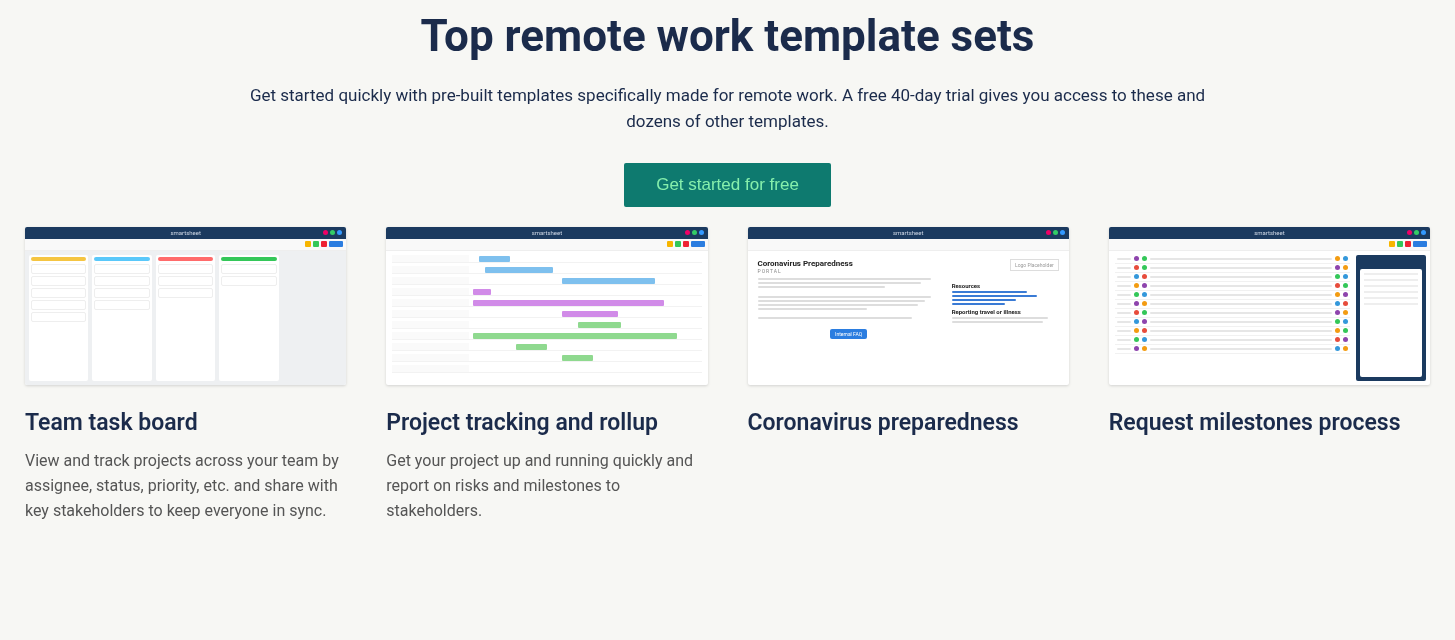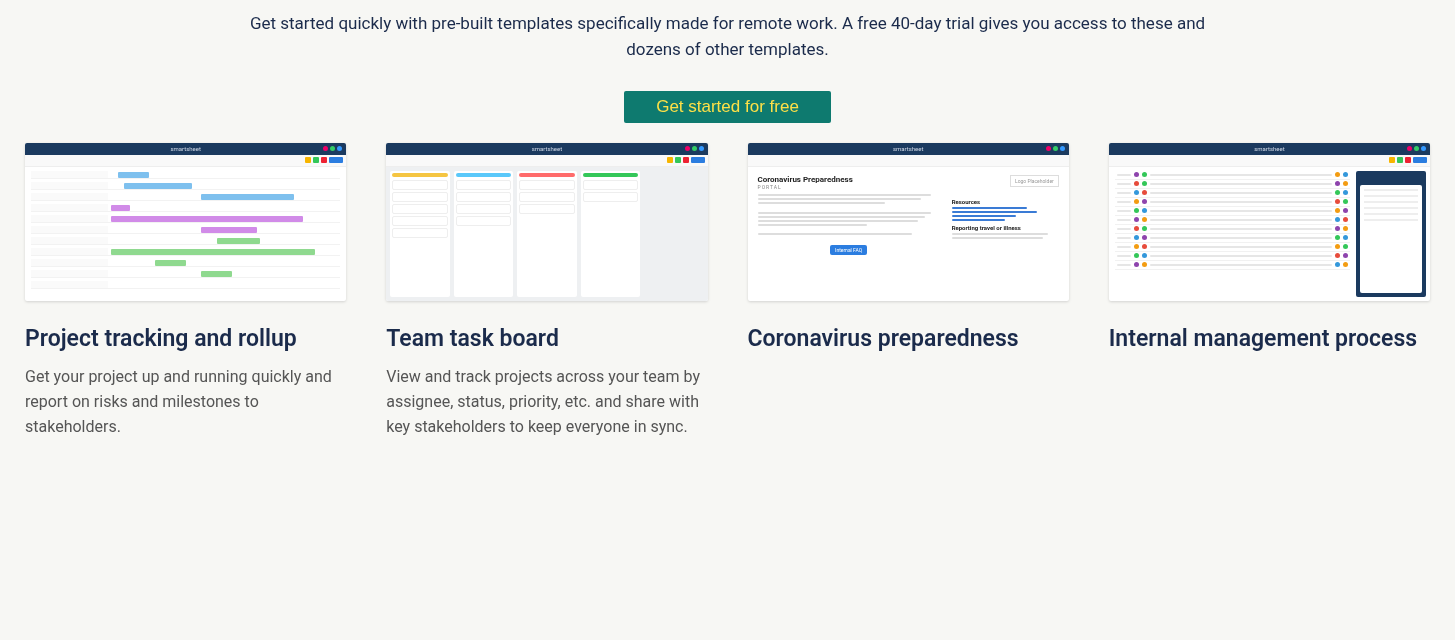--- a/index.html
+++ b/index.html
@@ -32,25 +32,25 @@
       color: #1b2b4b;
       font-size: 17px;
       line-height: 1.55;
       max-width: 960px;
       margin: 0 auto;
     }
     .cta {
       display: inline-block;
       margin: 28px auto 0;
       background: #0e7a6f;
-      color: #fde047;
+      color: #86efac;
       border: none;
       font-size: 17px;
       font-weight: 500;
-      padding: 6px 32px;
+      padding: 12px 32px;
       border-radius: 2px;
       cursor: pointer;
     }
     .grid {
       display: grid;
       grid-template-columns: repeat(4, 1fr);
       gap: 40px;
       margin-top: 12px;
     }
     .card { }
@@ -144,20 +144,21 @@
     .rm-panel { width:70px; background:#1b3a5f; margin:4px 4px 4px 0; border-radius:2px; position:relative;}
     .rm-panel-body { position:absolute; top:14px; left:4px; right:4px; bottom:4px; background:#fff; border-radius:2px;}
     .rm-panel-body div { height:2px; background:#eee; margin:4px 4px 0;}
   </style>
 </head>
 <body>
 
 <div class="page">
 
   <div class="hero">
+    <h1>Top remote work template sets</h1>
     <p>Get started quickly with pre-built templates specifically made for remote work. A free 40-day trial gives you access to these and dozens of other templates.</p>
     <button class="cta">Get started for free</button>
   </div>
 
   <div class="grid">
 
     <div class="card">
       <div class="thumb">
         <div class="thumb-bar">
           <span class="thumb-bar-brand">smartsheet</span>
@@ -168,108 +169,108 @@
           </div>
         </div>
         <div class="thumb-sub">
           <div class="thumb-sub-right">
               <span style="background:#f7b500"></span>
               <span style="background:#34c759"></span>
               <span style="background:#e23"></span>
               <span style="background:#2b7de0;width:14px"></span>
             </div>
         </div>
-        <div class="gantt-rows">
-          <div class="gantt-row">
-              <span class="gantt-bar" style="left:28%;width:10%;background:#7ec0ee"></span>
-            </div>
-          <div class="gantt-row">
-              <span class="gantt-bar" style="left:30%;width:22%;background:#7ec0ee"></span>
-            </div>
-          <div class="gantt-row">
-              <span class="gantt-bar" style="left:55%;width:30%;background:#7ec0ee"></span>
-            </div>
-          <div class="gantt-row">
-              <span class="gantt-bar" style="left:26%;width:6%;background:#d18be8"></span>
-            </div>
-          <div class="gantt-row">
-              <span class="gantt-bar" style="left:26%;width:62%;background:#d18be8"></span>
-            </div>
-          <div class="gantt-row">
-              <span class="gantt-bar" style="left:55%;width:18%;background:#d18be8"></span>
-            </div>
-          <div class="gantt-row">
-              <span class="gantt-bar" style="left:60%;width:14%;background:#8fd98f"></span>
-            </div>
-          <div class="gantt-row">
-              <span class="gantt-bar" style="left:26%;width:66%;background:#8fd98f"></span>
-            </div>
-          <div class="gantt-row">
-              <span class="gantt-bar" style="left:40%;width:10%;background:#8fd98f"></span>
-            </div>
-          <div class="gantt-row">
-              <span class="gantt-bar" style="left:55%;width:10%;background:#8fd98f"></span>
-            </div>
-          <div class="gantt-row"></div>
+        <div class="kanban">
+          <div class="kanban-col">
+              <div class="kanban-col-head" style="background:#f5c542"></div>
+            <div class="kanban-card" style="--d:#f5c542"></div>
+              <div class="kanban-card"></div>
+              <div class="kanban-card"></div>
+              <div class="kanban-card"></div>
+              <div class="kanban-card"></div>
+          </div>
+          <div class="kanban-col">
+              <div class="kanban-col-head" style="background:#5ac8fa"></div>
+            <div class="kanban-card"></div>
+              <div class="kanban-card"></div>
+              <div class="kanban-card"></div>
+              <div class="kanban-card"></div>
+          </div>
+          <div class="kanban-col">
+              <div class="kanban-col-head" style="background:#ff6b6b"></div>
+            <div class="kanban-card"></div>
+              <div class="kanban-card"></div>
+              <div class="kanban-card"></div>
+          </div>
+          <div class="kanban-col">
+              <div class="kanban-col-head" style="background:#34c759"></div>
+            <div class="kanban-card"></div>
+              <div class="kanban-card"></div>
+          </div>
+          <div class="kanban-col" style="background:#eef0f2"></div>
         </div>
       </div>
-      <h3>Project tracking and rollup</h3>
-      <p>Get your project up and running quickly and report on risks and milestones to stakeholders.</p>
+      <h3>Team task board</h3>
+      <p>View and track projects across your team by assignee, status, priority, etc. and share with key stakeholders to keep everyone in sync.</p>
     </div>
 
     <div class="card">
       <div class="thumb">
         <div class="thumb-bar">
           <span class="thumb-bar-brand">smartsheet</span>
           <div class="thumb-bar-dots">
             <span style="background:#e06;"></span>
               <span style="background:#3c6;"></span>
               <span style="background:#39f;"></span>
           </div>
         </div>
         <div class="thumb-sub">
           <div class="thumb-sub-right">
               <span style="background:#f7b500"></span>
               <span style="background:#34c759"></span>
               <span style="background:#e23"></span>
               <span style="background:#2b7de0;width:14px"></span>
             </div>
         </div>
-        <div class="kanban">
-          <div class="kanban-col">
-              <div class="kanban-col-head" style="background:#f5c542"></div>
-            <div class="kanban-card" style="--d:#f5c542"></div>
-              <div class="kanban-card"></div>
-              <div class="kanban-card"></div>
-              <div class="kanban-card"></div>
-              <div class="kanban-card"></div>
-          </div>
-          <div class="kanban-col">
-              <div class="kanban-col-head" style="background:#5ac8fa"></div>
-            <div class="kanban-card"></div>
-              <div class="kanban-card"></div>
-              <div class="kanban-card"></div>
-              <div class="kanban-card"></div>
-          </div>
-          <div class="kanban-col">
-              <div class="kanban-col-head" style="background:#ff6b6b"></div>
-            <div class="kanban-card"></div>
-              <div class="kanban-card"></div>
-              <div class="kanban-card"></div>
-          </div>
-          <div class="kanban-col">
-              <div class="kanban-col-head" style="background:#34c759"></div>
-            <div class="kanban-card"></div>
-              <div class="kanban-card"></div>
-          </div>
-          <div class="kanban-col" style="background:#eef0f2"></div>
+        <div class="gantt-rows">
+          <div class="gantt-row">
+              <span class="gantt-bar" style="left:28%;width:10%;background:#7ec0ee"></span>
+            </div>
+          <div class="gantt-row">
+              <span class="gantt-bar" style="left:30%;width:22%;background:#7ec0ee"></span>
+            </div>
+          <div class="gantt-row">
+              <span class="gantt-bar" style="left:55%;width:30%;background:#7ec0ee"></span>
+            </div>
+          <div class="gantt-row">
+              <span class="gantt-bar" style="left:26%;width:6%;background:#d18be8"></span>
+            </div>
+          <div class="gantt-row">
+              <span class="gantt-bar" style="left:26%;width:62%;background:#d18be8"></span>
+            </div>
+          <div class="gantt-row">
+              <span class="gantt-bar" style="left:55%;width:18%;background:#d18be8"></span>
+            </div>
+          <div class="gantt-row">
+              <span class="gantt-bar" style="left:60%;width:14%;background:#8fd98f"></span>
+            </div>
+          <div class="gantt-row">
+              <span class="gantt-bar" style="left:26%;width:66%;background:#8fd98f"></span>
+            </div>
+          <div class="gantt-row">
+              <span class="gantt-bar" style="left:40%;width:10%;background:#8fd98f"></span>
+            </div>
+          <div class="gantt-row">
+              <span class="gantt-bar" style="left:55%;width:10%;background:#8fd98f"></span>
+            </div>
+          <div class="gantt-row"></div>
         </div>
       </div>
-      <h3>Team task board</h3>
-      <p>View and track projects across your team by assignee, status, priority, etc. and share with key stakeholders to keep everyone in sync.</p>
+      <h3>Project tracking and rollup</h3>
+      <p>Get your project up and running quickly and report on risks and milestones to stakeholders.</p>
     </div>
 
     <div class="card">
       <div class="thumb">
         <div class="thumb-bar">
           <span class="thumb-bar-brand">smartsheet</span>
           <div class="thumb-bar-dots">
             <span style="background:#e06;"></span>
               <span style="background:#3c6;"></span>
               <span style="background:#39f;"></span>
@@ -423,17 +424,17 @@
               <div></div>
                 <div></div>
                 <div></div>
                 <div></div>
                 <div></div>
                 <div></div>
             </div>
           </div>
         </div>
       </div>
-      <h3>Internal management process</h3>
+      <h3>Request milestones process</h3>
     </div>
 
   </div>
 </div>
 
 </body></html>

